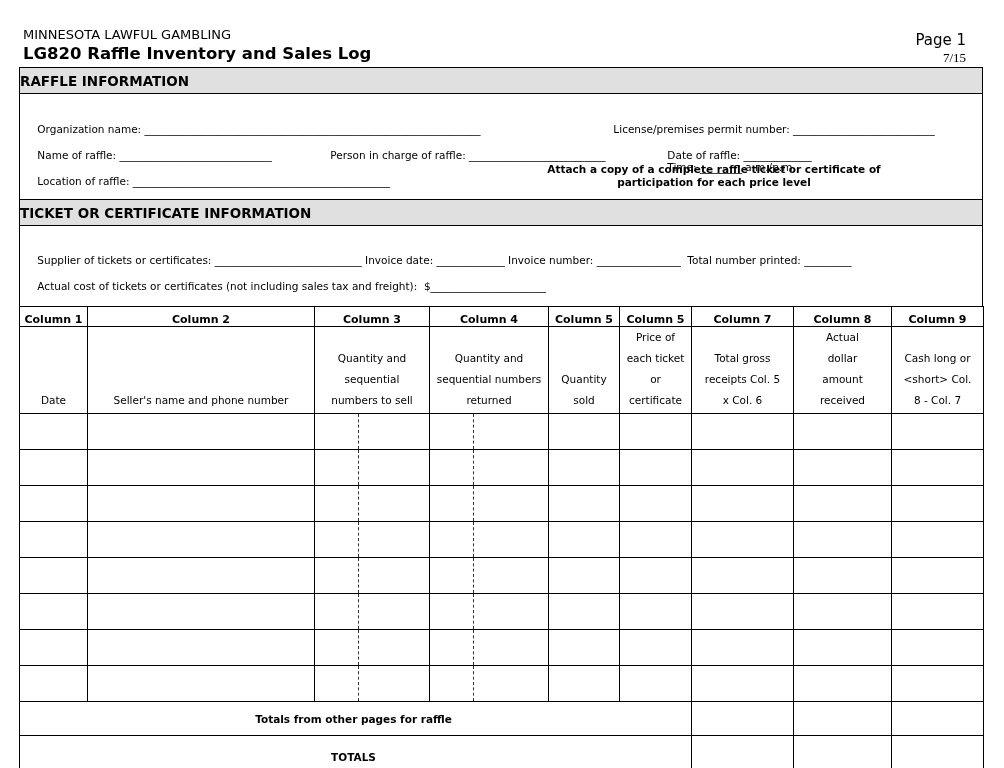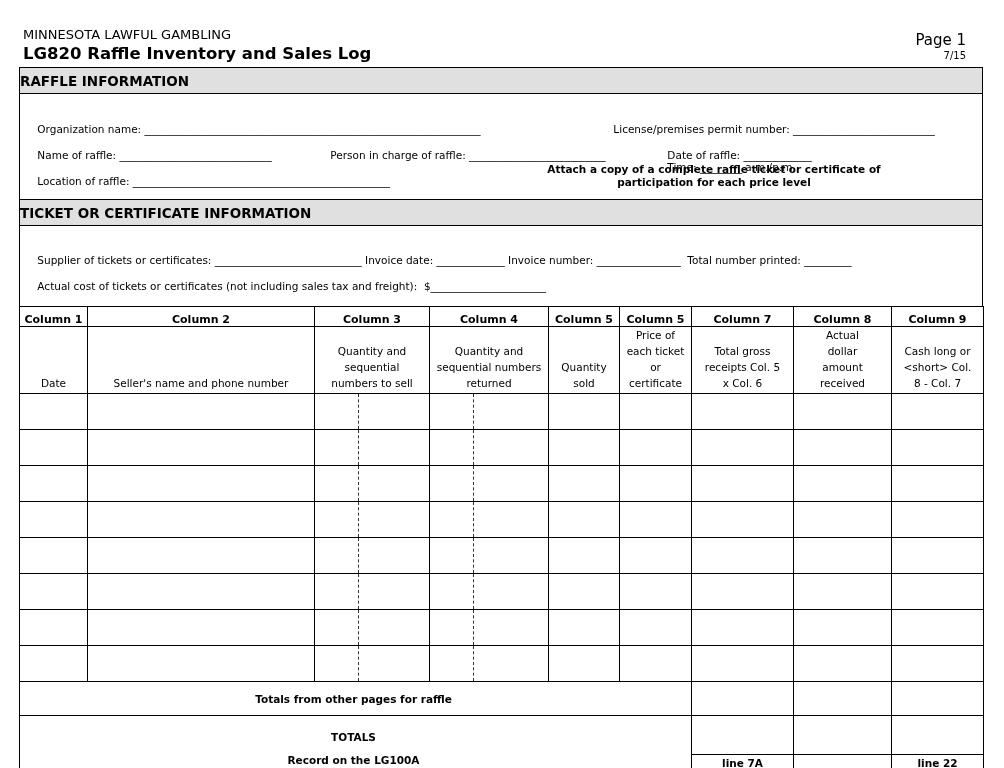--- a/index.html
+++ b/index.html
@@ -2,34 +2,34 @@
 <html><head>
 <meta charset="utf-8">
 <style>
   html, body { margin: 0; padding: 0; background: #fff; }
   body { width: 1004px; height: 768px; position: relative; overflow: hidden;
          font-family: "DejaVu Sans", sans-serif; color: #000; }
   .abs { position: absolute; }
   .agency { left: 23px; top: 27px; font-size: 13px; letter-spacing: 0; }
   .title { left: 23px; top: 44px; font-size: 16.5px; font-weight: bold; }
   .pageno { right: 38px; top: 31px; font-size: 15px; }
-  .rev { right: 38px; top: 50px; font-size: 10px; }
+  .rev { right: 38px; top: 50px; font-size: 13px; font-family: Liberation Serif, serif; }
 
   .box { position: absolute; left: 19px; width: 964px; border: 1px solid #000; box-sizing: border-box; }
   .band { position: absolute; left: 0; right: 0; height: 26px; background: #e0e0e0;
           border-bottom: 1px solid #000; box-sizing: border-box; padding-left: 0;
           font-weight: bold; font-size: 13.5px; line-height: 26px; }
   .line { position: absolute; font-size: 10.5px; white-space: pre; }
   .attach { position: absolute; font-size: 10.5px; font-weight: bold; text-align: center; line-height: 13px; }
 
   table.log { position: absolute; left: 19px; top: 306px; border-collapse: collapse;
               table-layout: fixed; font-size: 10.5px; }
   table.log td { border: 1px solid #000; padding: 0; text-align: center; vertical-align: bottom; }
   .colhead td { height: 19px; font-weight: bold; font-size: 11px; vertical-align: middle; }
-  .subhead td { height: 41px; line-height: 16px; padding-bottom: 2px !important; margin-top: 40px; }
+  .subhead td { height: 41px; line-height: 21px; padding-bottom: 2px !important; margin-top: 40px; }
   .data td { height: 35px; position: relative; }
   .dash { position: absolute; top: 0; bottom: 0; border-left: 1px dashed #333; }
   .tot-label { text-align: center; font-weight: bold; padding-right: 4px !important; vertical-align: middle !important; }
   .tot td { height: 33px; }
   .rec td { height: 15px; font-weight: bold; vertical-align: middle !important; }
 </style>
 </head>
 <body>
 
 <div class="abs agency">MINNESOTA LAWFUL GAMBLING</div>

